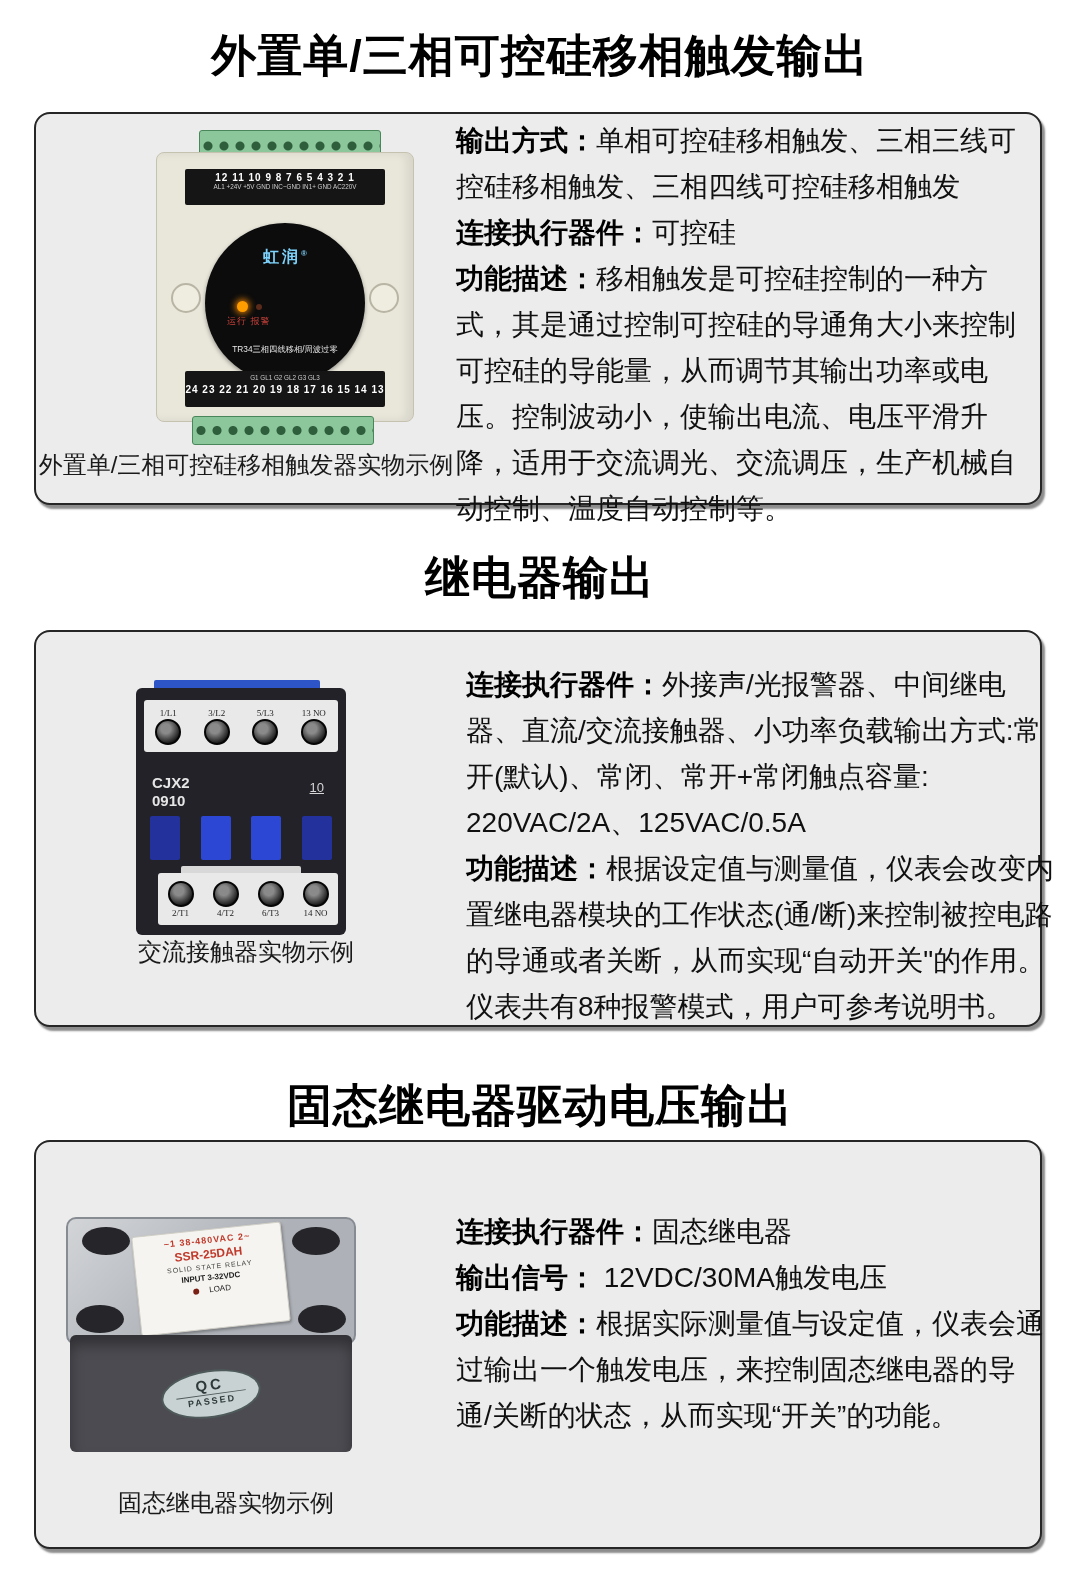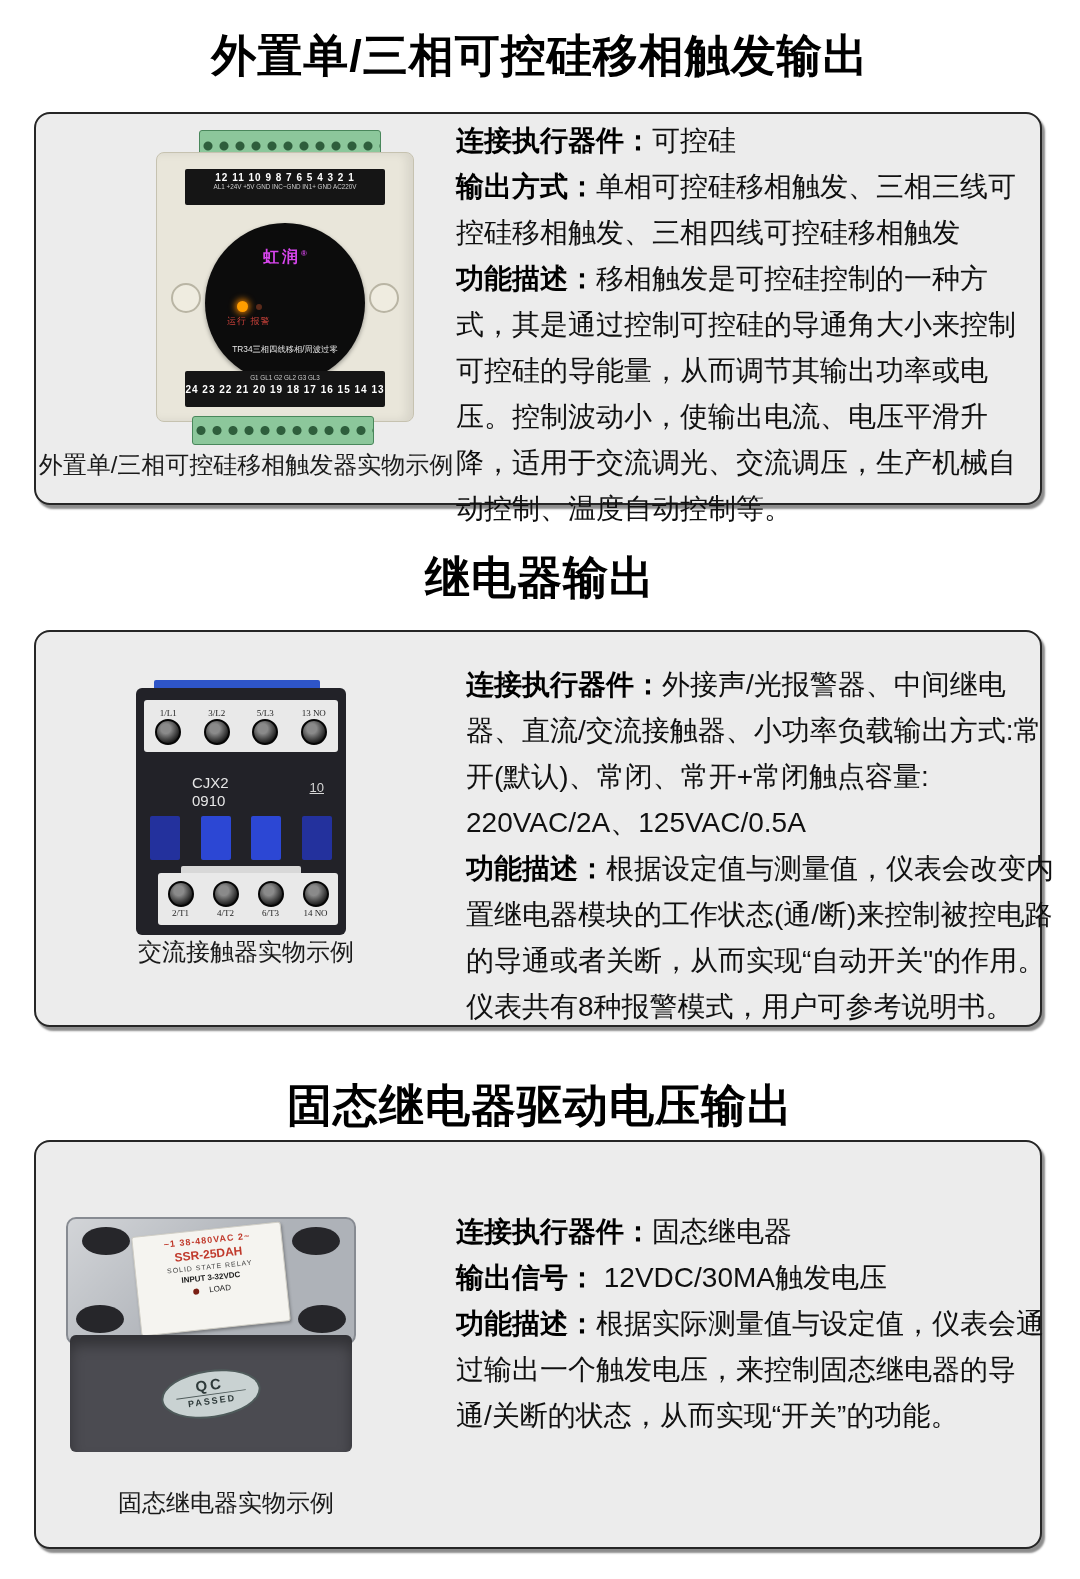--- a/index.html
+++ b/index.html
@@ -32,21 +32,21 @@
     border:1px solid #c6c2b0;border-radius:8px;box-shadow:inset -6px 0 10px rgba(0,0,0,0.08);}
   .d1-strip{position:absolute;left:28px;right:28px;height:36px;background:#151515;border-radius:2px;
     color:#fff;text-align:center;overflow:hidden;}
   .d1-strip-top{top:16px;}
   .d1-strip-bottom{bottom:14px;}
   .d1-pins{font-size:10px;letter-spacing:1px;font-weight:700;padding-top:3px;white-space:nowrap;}
   .d1-legend{font-size:7px;color:#cccccc;white-space:nowrap;transform:scale(0.9);}
   .d1-strip-bottom .d1-legend{padding-top:3px;}
   .d1-circle{position:absolute;left:50%;top:70px;transform:translateX(-50%);
     width:160px;height:160px;background:#0c0c0c;border-radius:50%;box-shadow:0 2px 4px rgba(0,0,0,0.35);}
-  .d1-brand{position:absolute;top:24px;width:100%;text-align:center;color:#d946ef;
+  .d1-brand{position:absolute;top:24px;width:100%;text-align:center;color:#7dd3fc;
     font-size:16px;font-weight:700;letter-spacing:3px;}
   .d1-reg{font-size:8px;letter-spacing:0;}
   .d1-leds{position:absolute;left:32px;top:74px;}
   .led{display:inline-block;border-radius:50%;vertical-align:middle;}
   .led-on{width:11px;height:11px;background:#ff9d00;box-shadow:0 0 6px 2px rgba(255,140,0,0.8);margin-right:8px;}
   .led-off{width:6px;height:6px;background:#5a2a1a;}
   .d1-ledlegend{position:absolute;left:22px;top:92px;color:#c8413a;font-size:9px;letter-spacing:1px;}
   .d1-line1{position:absolute;top:120px;width:100%;text-align:center;color:#e8e8e8;font-size:9px;white-space:nowrap;transform:scale(0.92);}
   .d1-line2{position:absolute;top:134px;width:100%;text-align:center;color:#e8e8e8;font-size:9px;margin-top:15px;}
   .d1-screw{position:absolute;width:26px;height:26px;border-radius:50%;background:#efece0;
@@ -59,21 +59,21 @@
   .d2-topbar{position:absolute;left:18px;top:0;width:166px;height:14px;background:#2e55c8;border-radius:2px;}
   .d2-body{position:absolute;left:0;top:8px;width:210px;height:247px;background:#222228;border-radius:6px;}
   .d2-band{position:absolute;left:8px;right:8px;height:52px;background:#e9e9e9;border-radius:3px;
     display:flex;justify-content:space-around;align-items:center;}
   .d2-band-top{top:12px;}
   .d2-band-bottom{bottom:10px;margin-left:14px;}
   .d2-termcell{display:flex;flex-direction:column;align-items:center;gap:1px;}
   .d2-term-label{font-size:9px;color:#222;white-space:nowrap;font-family:Liberation Serif, serif;}
   .d2-screw{width:22px;height:22px;border-radius:50%;
     background:radial-gradient(circle at 40% 35%, #8a8a8a 25%, #1a1a1a 75%);border:2px solid #050505;}
-  .d2-model{position:absolute;left:16px;top:86px;color:#e6e6e6;font-weight:400;font-size:15px;line-height:18px;margin-left:40px;}
+  .d2-model{position:absolute;left:16px;top:86px;color:#e6e6e6;font-weight:700;font-size:15px;line-height:18px;}
   .d2-rating{position:absolute;right:22px;top:92px;color:#d6d6d6;font-size:13px;text-decoration:underline;}
   .d2-buttons{position:absolute;left:0;top:128px;width:100%;display:flex;justify-content:space-between;
     padding:0 14px;box-sizing:border-box;}
   .d2-btn{width:30px;height:44px;border-radius:2px;}
   .d2-btn-outer{background:#23319d;}
   .d2-btn-inner{background:#2c47d4;}
   .d2-slider{position:absolute;left:45px;top:178px;width:120px;height:14px;background:#d8d8d8;border-radius:2px;}
 
   
   .device3{position:absolute;left:30px;top:75px;width:290px;height:235px;}
@@ -130,22 +130,22 @@
           <div class="d1-legend">G1 GL1 G2 GL2 G3 GL3</div>
           <div class="d1-pins">24 23 22 21 20 19 18 17 16 15 14 13</div>
         </div>
       </div>
       <div class="d1-term d1-term-bottom"></div>
     </div>
 
     <div class="caption" style="top:335px;left:0;width:420px;">外置单/三相可控硅移相触发器实物示例</div>
 
     <div class="text-col" style="left:420px;top:4px;width:586px;">
+      <p><span class="lbl">输出方式：</span><span>单相可控硅移相触发、三相三线可控硅移相触发、三相四线可控硅移相触发</span></p>
       <p><span class="lbl">连接执行器件：</span><span>可控硅</span></p>
-      <p><span class="lbl">输出方式：</span><span>单相可控硅移相触发、三相三线可控硅移相触发、三相四线可控硅移相触发</span></p>
       <p><span class="lbl">功能描述：</span><span>移相触发是可控硅控制的一种方式，其是通过控制可控硅的导通角大小来控制可控硅的导能量，从而调节其输出功率或电压。控制波动小，使输出电流、电压平滑升降，适用于交流调光、交流调压，生产机械自动控制、温度自动控制等。</span></p>
     </div>
   </div>
 
   <h1 class="sec-title" style="top:548px;">继电器输出</h1>
 
   <div class="panel" style="top:630px;height:393px;">
 
     <div class="device2">
       <div class="d2-topbar"></div>

